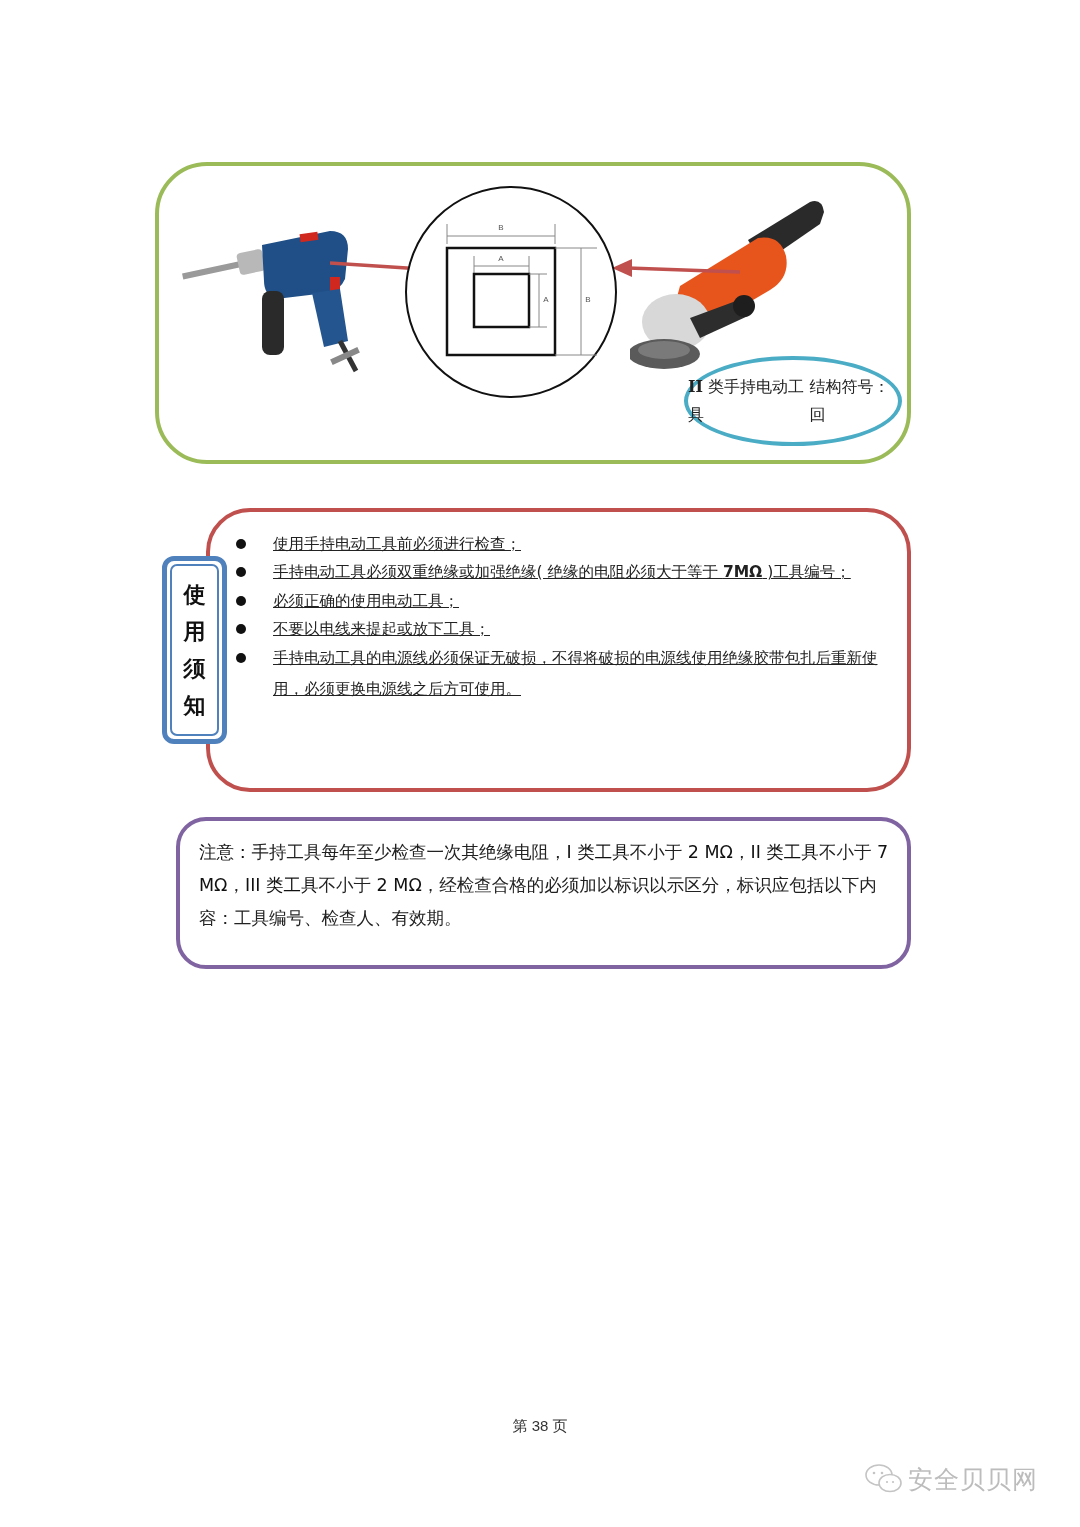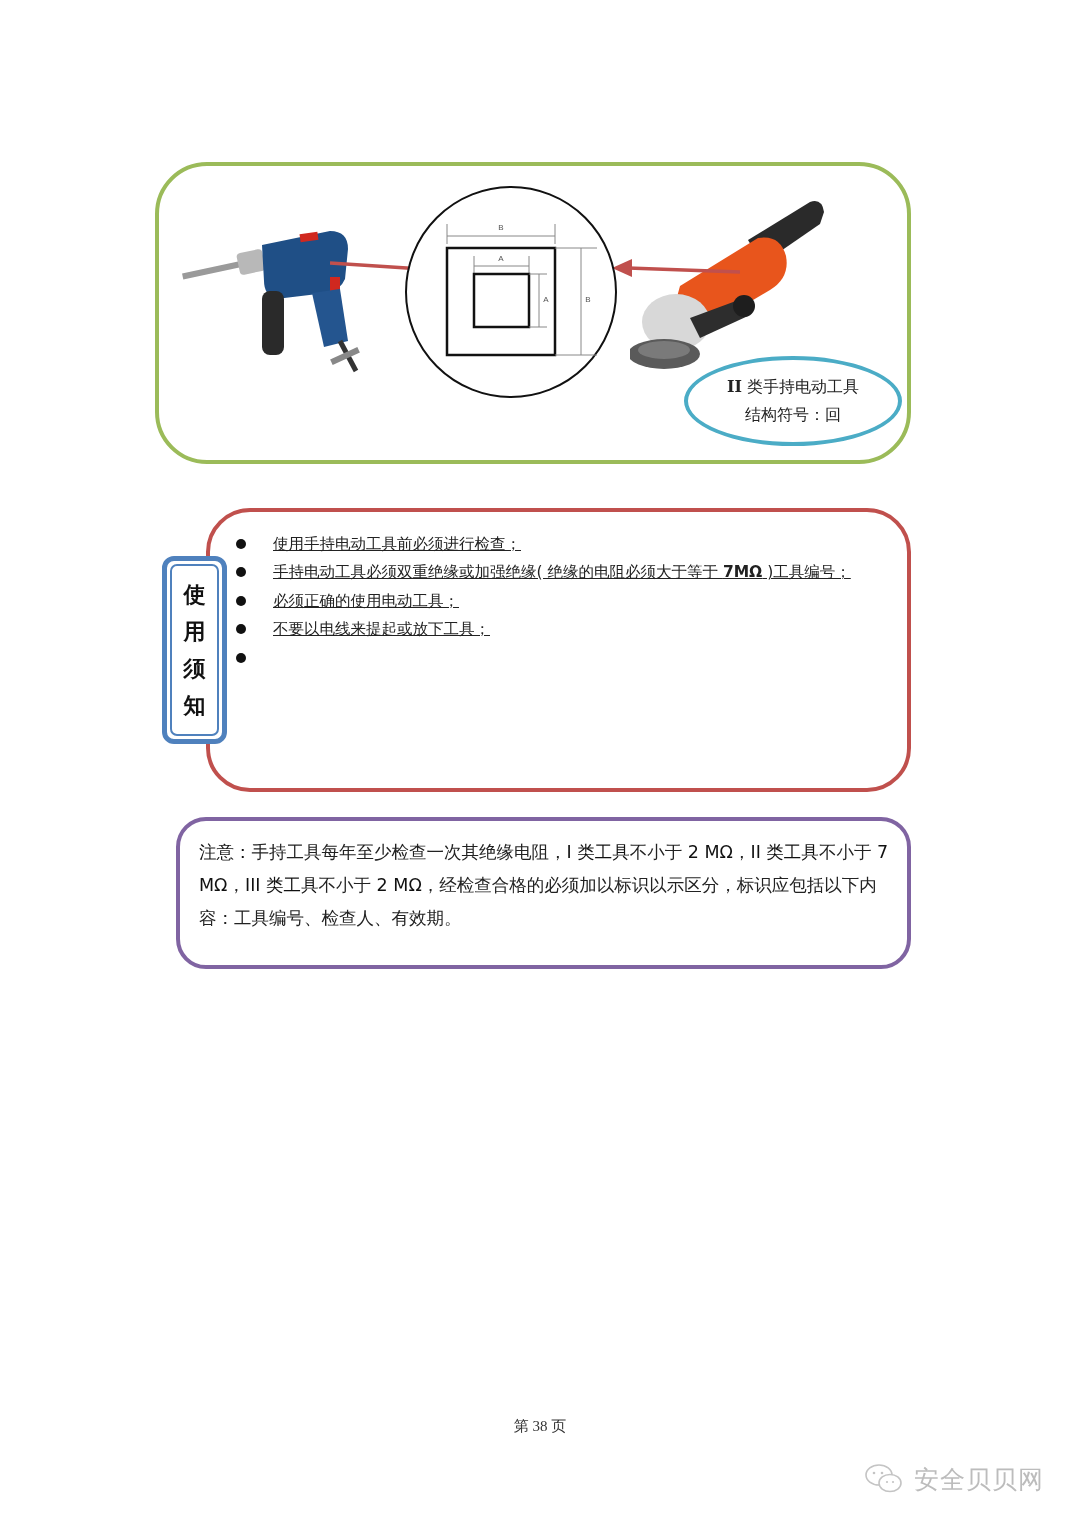--- a/index.html
+++ b/index.html
@@ -17,21 +17,21 @@
     position:absolute; left:405px; top:186px; width:212px; height:212px;
     border:2px solid #111; border-radius:50%; background:#fff;
   }
   .symbol-svg { position:absolute; left:405px; top:186px; width:212px; height:212px; }
   .arrow-left-svg { position:absolute; left:330px; top:255px; width:110px; height:30px; }
   .arrow-right-svg { position:absolute; left:610px; top:255px; width:130px; height:30px; }
 
   .class-ellipse {
     position:absolute; left:684px; top:356px; width:218px; height:90px;
     border:4px solid #4bacc6; border-radius:50%; background:#fff;
-    display:flex; flex-direction:column; align-items:center; justify-content:center;
+    display:flex; flex-direction:row; align-items:center; justify-content:center;
     font-size:16px; line-height:28px; color:#222;
   }
   .class-ellipse .roman { font-family:"DejaVu Serif","Liberation Serif",serif; font-weight:bold; }
 
   
   .notes-box {
     position:absolute; left:206px; top:508px; width:705px; height:284px;
     border:4px solid #c0504d; border-radius:44px; background:#fff;
   }
   .notes-tag {
@@ -63,24 +63,24 @@
   }
   .attn-text {
     position:absolute; left:199px; top:836px; width:695px;
     font-size:17.5px; line-height:33px; color:#222;
   }
   .attn-text b { font-weight:normal; color:#111; }
 
   
   .page-no {
     position:absolute; left:0; width:1080px; top:1417px; text-align:center;
-    font-family:Liberation Serif, serif; font-size:15px; color:#333;
+    font-family:Liberation Sans, sans-serif; font-size:15px; color:#333;
   }
   .watermark {
-    position:absolute; left:864px; top:1462px; display:flex; align-items:center; gap:10px;
+    position:absolute; left:864px; top:1462px; display:flex; align-items:center; gap:4px;
     font-size:25px; color:#bcbcbc; letter-spacing:1px;
   }
 </style>
 </head>
 <body>
 
 <div class="fig-box"></div>
 
 <svg class="drill" viewBox="0 0 190 160">
 
@@ -183,20 +183,21 @@
   <li>
     <span class="bullet"></span>
     <span>必须正确的使用电动工具；</span>
   </li>
   <li>
     <span class="bullet"></span>
     <span>不要以电线来提起或放下工具；</span>
   </li>
   <li class="multi">
     <span class="bullet"></span>
+    <span>手持电动工具的电源线必须保证无破损，不得将破损的电源线使用绝缘胶带包扎后重新使用，必须更换电源线之后方可使用。</span>
   </li>
 </ul>
 
 <div class="attn-box"></div>
 <p class="attn-text"><b>注意：</b><span>手持工具每年至少检查一次其绝缘电阻，</span><b>I 类工具</b><span>不小于 </span><b>2 MΩ</b><span>，</span><b>II 类工具</b><span>不小于 </span><b>7 MΩ</b><span>，</span><b>III 类工具</b><span>不小于 </span><b>2 MΩ</b><span>，经检查合格的必须加以标识以示区分，标识应包括以下内容：工具编号、检查人、有效期。</span></p>
 
 <div class="page-no">第 38 页</div>
 
 <div class="watermark">
   <svg width="40" height="34" viewBox="0 0 40 34">

